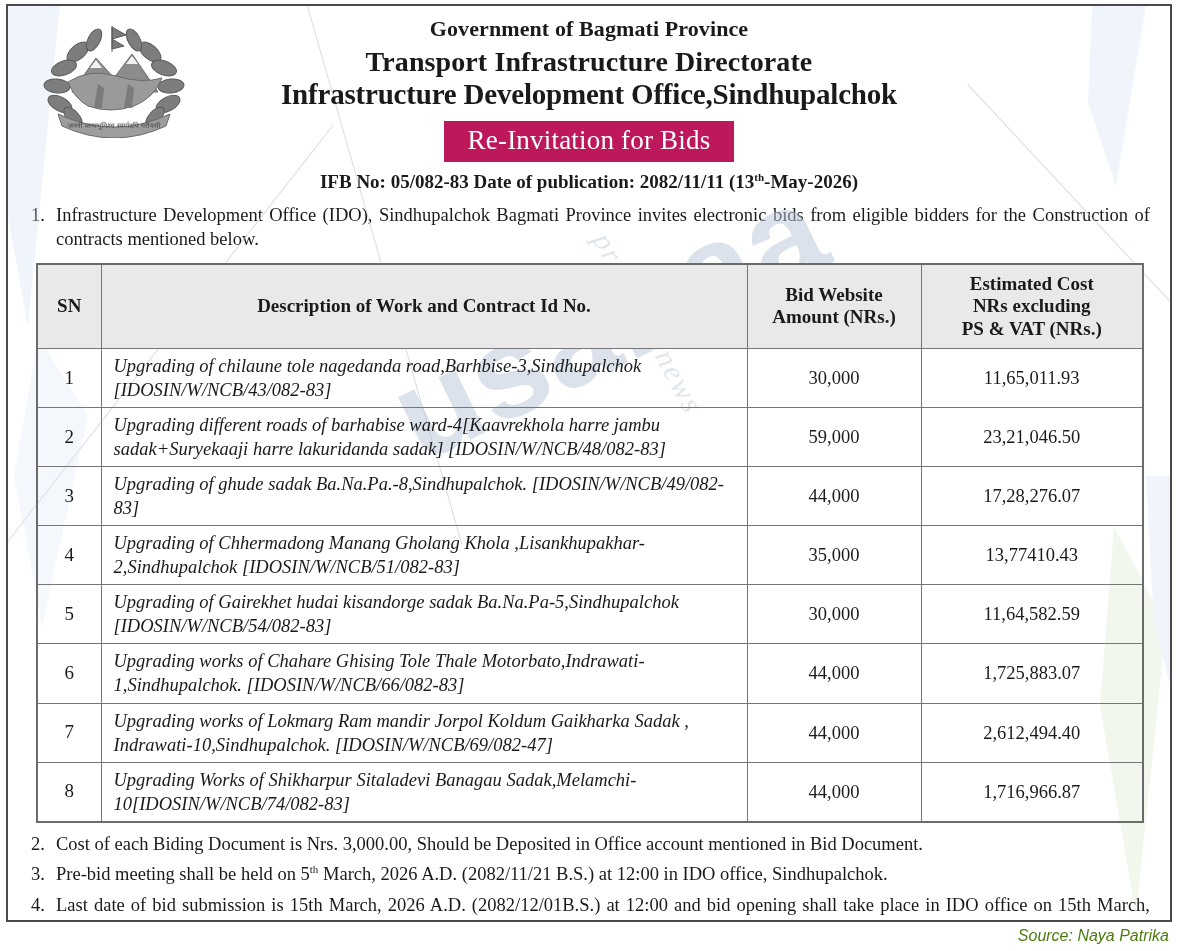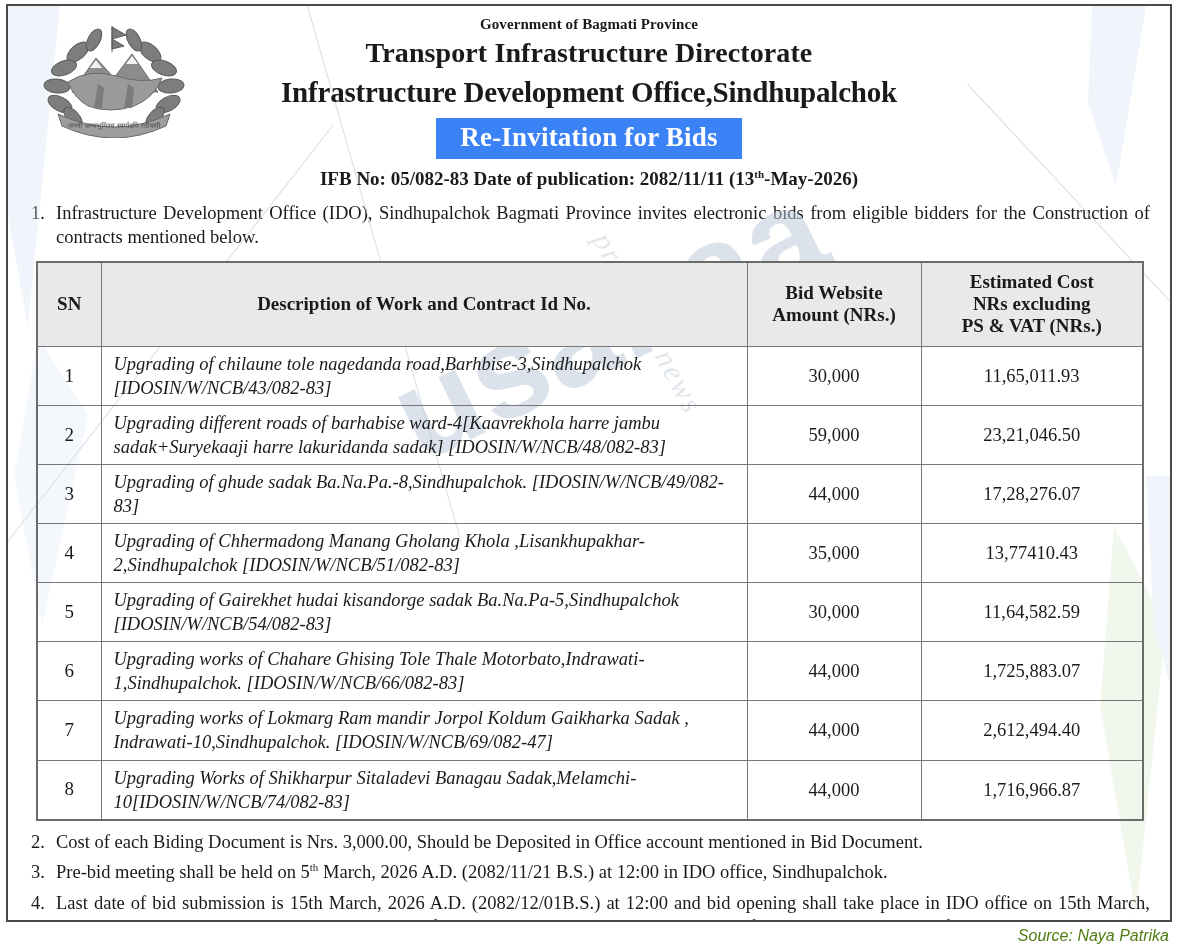--- a/index.html
+++ b/index.html
@@ -73,34 +73,34 @@
     left: 30px;
     top: 12px;
     width: 152px;
     height: 120px;
   }
   .hdr-line {
     font-weight: bold;
     line-height: 1.16;
     letter-spacing: .1px;
   }
-  .hdr-1 { font-size: 15px; }
+  .hdr-1 { font-size: 22px; }
   .hdr-2 { font-size: 19.5px; }
   .hdr-3 { font-size: 28px; margin-top: 4px; }
-  .hdr-4 { font-size: 29px; margin-top: 6px; letter-spacing: -.2px; }
+  .hdr-4 { font-size: 29px; margin-top: 0; letter-spacing: -.2px; }
 
   #banner-wrap {
     margin-top: 9px;
     text-align: center;
   }
   #banner {
     display: inline-block;
-    background: #3b82f6;
+    background: #be185d;
     color: #ffffff;
-    font-weight: bold;
+    font-weight: normal;
     font-size: 27px;
     padding: 4px 24px 6px 24px;
     letter-spacing: .2px;
   }
   #ifb {
     margin-top: 9px;
     font-weight: bold;
     font-size: 19px;
     text-align: center;
   }

